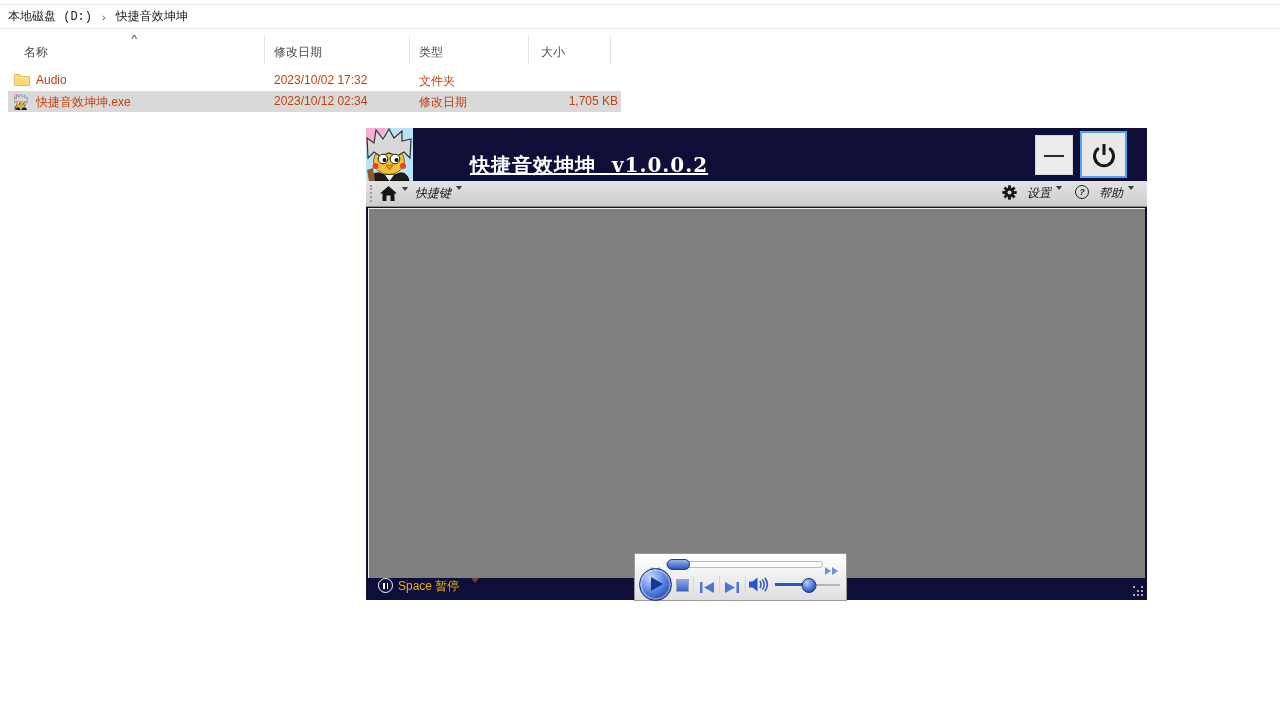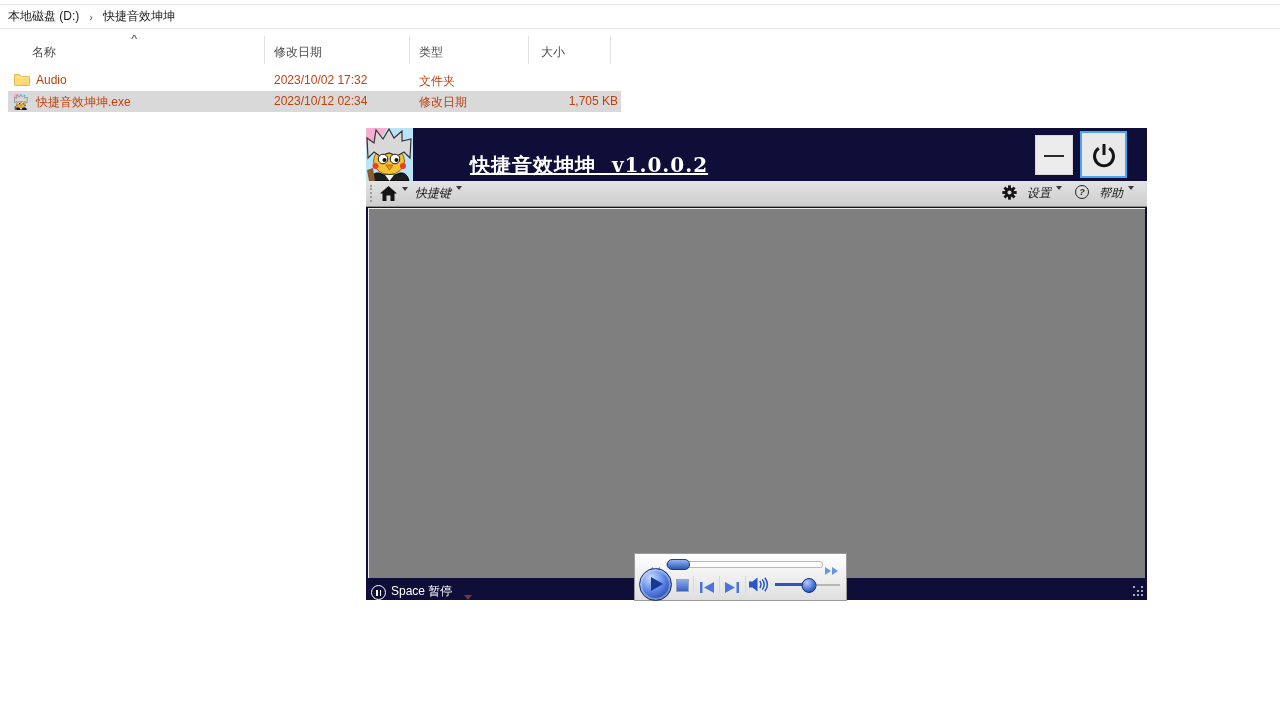--- a/index.html
+++ b/index.html
@@ -9,25 +9,25 @@
     font-family:"Liberation Sans", sans-serif;
     -webkit-font-smoothing:antialiased;
   }
   
   .breadcrumb{
     position:absolute;left:0;top:4px;right:0;height:25px;
     border-top:1px solid #e5e5e5;border-bottom:1px solid #e5e5e5;
     display:flex;align-items:center;padding-left:6px;
     font-size:12px;color:#1b1b1b;box-sizing:border-box;background:#fff;
   }
-  .crumb{padding:0 2px;cursor:default;}
+  .crumb{padding:0 2px;cursor:default;font-family:Liberation Mono, monospace;}
   .crumb-sep{color:#555;font-size:11px;margin:0 8px;}
   .listhead{position:absolute;left:0;top:36px;height:28px;right:0;font-size:12px;color:#4c4c4c;}
   .colcell{position:absolute;top:8px;white-space:nowrap;}
-  .col-name{left:32px;}  .col-date{left:274px;}  .col-type{left:419px;}  .col-size{left:541px;}
+  .col-name{left:24px;}  .col-date{left:274px;}  .col-type{left:419px;}  .col-size{left:541px;}
   .sortcaret{position:absolute;left:131px;top:-4px;color:#6a6a6a;font-size:11px;font-weight:bold;transform:scaleY(.8);}
   .vsep{position:absolute;top:0;height:28px;width:1px;background:#e3e3e3;}
   .file-row{
     position:absolute;left:8px;width:597px;height:21px;
     font-size:12px;color:#c2410c;
   }
   .file-row.selected{background:#d9d9d9;padding-left:16px;}
   .row-audio{top:70px;}
   .row-exe{top:91px;}
   .cell{position:absolute;top:3px;white-space:nowrap;}
@@ -76,21 +76,21 @@
     display:inline-flex;align-items:center;justify-content:center;
     font-size:9px;font-weight:bold;color:#222;margin-left:6px;
   }
   .canvas{
     position:absolute;top:80px;left:2px;right:2px;bottom:22px;
     background:#7f7f7f;border-top:1px solid #ededed;border-left:1px solid #ededed;
     box-sizing:border-box;
   }
   .statusbar{
     position:absolute;bottom:0;left:0;right:0;height:22px;background:#0e0e38;
-    display:flex;align-items:flex-end;color:#ffffff;font-size:12px;padding-left:5px;box-sizing:border-box;
+    display:flex;align-items:flex-start;color:#eab308;font-size:12px;padding-left:12px;box-sizing:border-box;
   }
   .pause-circle{
     width:13px;height:13px;border:1px solid #fff;border-radius:50%;
     display:inline-flex;align-items:center;justify-content:center;margin-right:5px;flex:0 0 auto;
   }
   .pause-circle i{display:block;width:1.5px;height:6px;background:#fff;margin:0 1px;}
   .status-caret{width:0;height:0;border-left:4px solid transparent;border-right:4px solid transparent;border-top:5px solid #6e3c3c;margin-left:12px;}
   .resize-grip{position:absolute;right:4px;bottom:4px;width:10px;height:10px;}
   .resize-grip::after{
     content:"";position:absolute;left:0;top:0;width:2px;height:2px;background:#a9a9bc;

